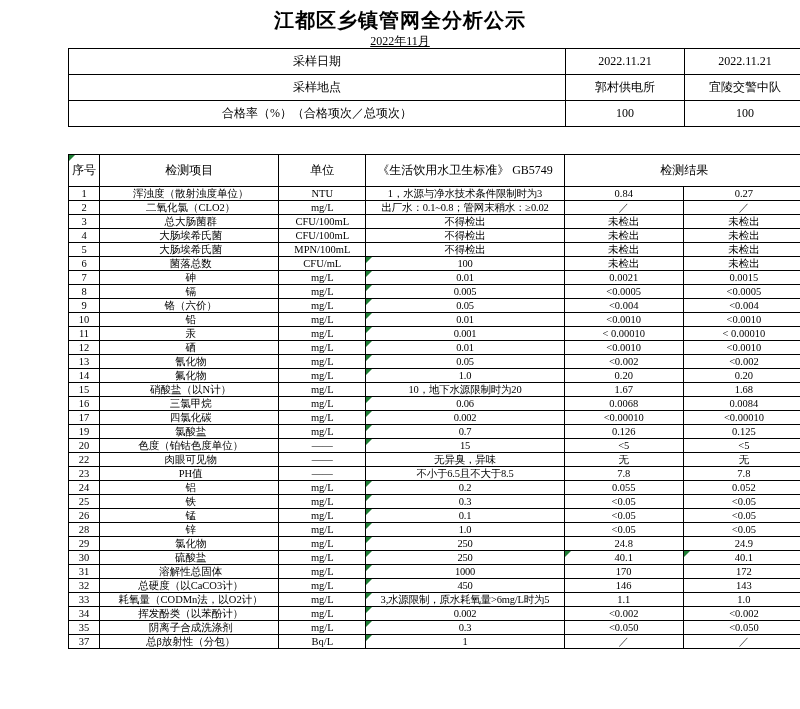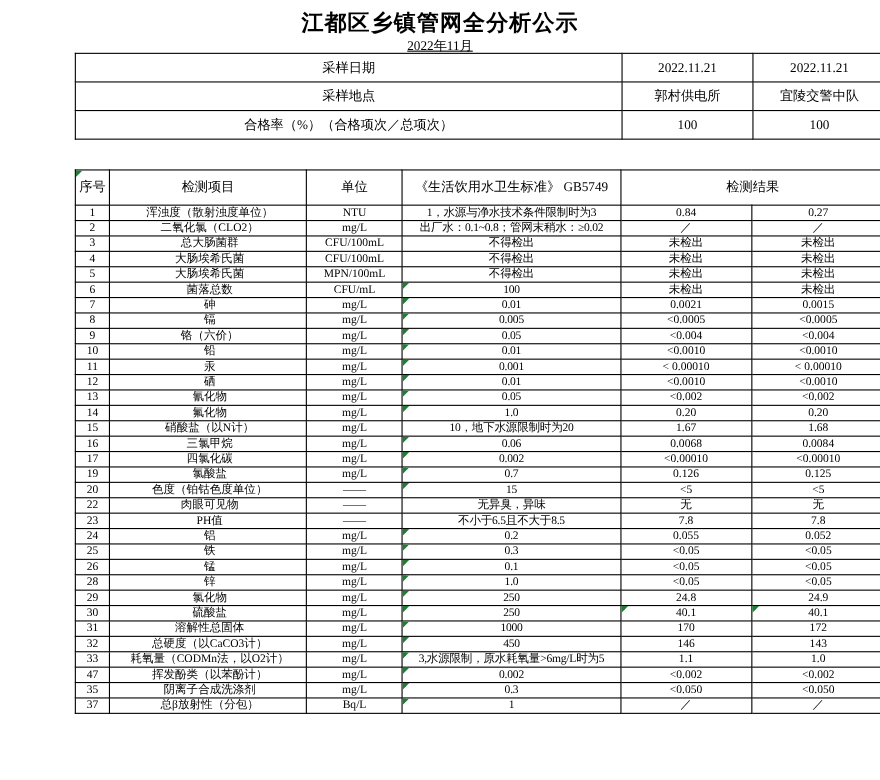--- a/index.html
+++ b/index.html
@@ -325,21 +325,21 @@
       </tr>
       <tr>
         <td class="c-no"><span>33</span></td>
         <td class="c-item"><span>耗氧量（CODMn法，以O2计）</span></td>
         <td class="c-unit"><span>mg/L</span></td>
         <td class="c-std"><span class="tri"></span><span>3,水源限制，原水耗氧量&gt;6mg/L时为5</span></td>
         <td class="c-res"><span>1.1</span></td>
         <td class="c-res"><span>1.0</span></td>
       </tr>
       <tr>
-        <td class="c-no"><span>47</span></td>
+        <td class="c-no"><span>34</span></td>
         <td class="c-item"><span>挥发酚类（以苯酚计）</span></td>
         <td class="c-unit"><span>mg/L</span></td>
         <td class="c-std"><span class="tri"></span><span>0.002</span></td>
         <td class="c-res"><span>&lt;0.002</span></td>
         <td class="c-res"><span>&lt;0.002</span></td>
       </tr>
       <tr>
         <td class="c-no"><span>35</span></td>
         <td class="c-item"><span>阴离子合成洗涤剂</span></td>
         <td class="c-unit"><span>mg/L</span></td>

